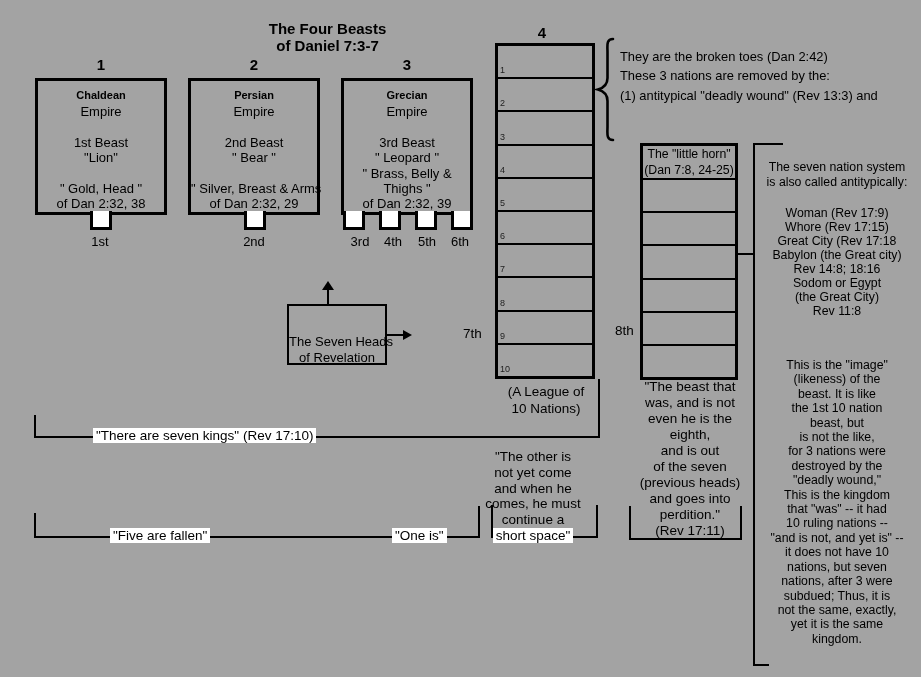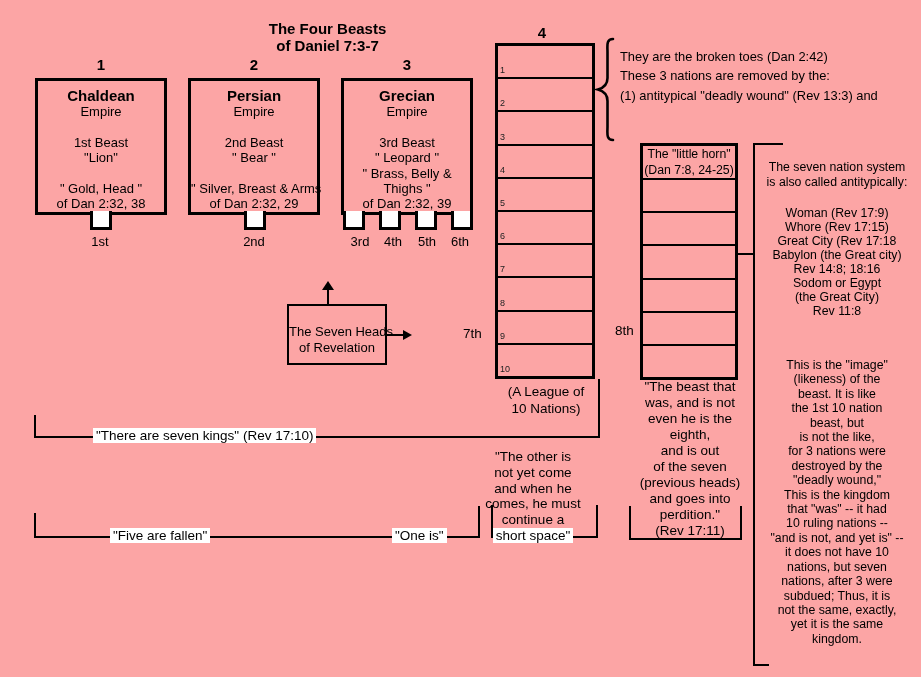--- a/index.html
+++ b/index.html
@@ -1,30 +1,30 @@
 <!DOCTYPE html>
 <html><head>
 <meta charset="utf-8">
 <style>
   html,body{margin:0;padding:0;background:#fff;}
-  .canvas{position:relative;width:921px;height:677px;background:#fca5a5;color:#000;
+  .canvas{position:relative;width:921px;height:677px;background:#a3a3a3;color:#000;
           font-family:"Liberation Sans",sans-serif;overflow:hidden;}
   .abs{position:absolute;}
   .ln{position:absolute;background:#000;}
 
   
   .title{position:absolute;left:245px;top:20px;width:165px;text-align:center;
          font-weight:bold;font-size:15px;line-height:17px;}
 
   
   .num{position:absolute;top:56px;width:32px;text-align:center;font-weight:bold;font-size:15px;}
   .ebox{position:absolute;top:78px;width:132px;height:137px;border:3px solid #000;
         box-sizing:border-box;text-align:center;padding-top:6px;overflow:visible;}
   .ebox .l{height:15.4px;line-height:15.4px;font-size:13px;white-space:nowrap;}
-  .ebox .l:first-child{height:17px;line-height:17px;font-size:15px;font-weight:bold;}
+  .ebox .l:first-child{height:17px;line-height:17px;font-size:11px;font-weight:bold;}
   .foot{position:absolute;top:211px;width:22px;height:19px;background:#fff;
         border:3px solid #000;border-top:none;box-sizing:border-box;}
   .ord{position:absolute;top:234px;width:36px;text-align:center;font-size:13px;}
 
   
   .lbox{position:absolute;left:495px;top:43px;width:100px;height:336px;border:3px solid #000;
         box-sizing:border-box;display:flex;flex-direction:column;}
   .lbox .row{flex:1;border-bottom:2px solid #000;display:flex;align-items:flex-end;}
   .lbox .row:last-child{border-bottom:none;}
   .lbox .row span{font-size:9px;line-height:9px;padding:0 0 2px 2px;color:#222;}
@@ -38,21 +38,21 @@
   .hbox{position:absolute;left:640px;top:143px;width:98px;height:237px;border:3px solid #000;
         box-sizing:border-box;display:flex;flex-direction:column;}
   .hbox .hdr{border-bottom:2px solid #000;text-align:center;font-size:12.3px;line-height:15.5px;
              padding-top:1px;white-space:nowrap;overflow:visible;}
   .hbox .hrow{flex:1;border-bottom:2px solid #000;}
   .hbox .hrow:last-child{border-bottom:none;}
 
   
   .shbox{position:absolute;left:287px;top:304px;width:100px;height:61px;border:2px solid #000;
          box-sizing:border-box;text-align:center;font-size:13px;line-height:16px;
-         padding-top:18px;white-space:nowrap;}
+         padding-top:28px;white-space:nowrap;}
   .tri-up{position:absolute;width:0;height:0;border-left:6px solid transparent;
           border-right:6px solid transparent;border-bottom:9px solid #000;}
   .tri-right{position:absolute;width:0;height:0;border-top:5px solid transparent;
              border-bottom:5px solid transparent;border-left:9px solid #000;}
 
   .poslabel{position:absolute;font-size:13.5px;}
 
   
   .quote{position:absolute;text-align:center;font-size:13.5px;white-space:nowrap;}
   .bq{left:633px;top:379px;width:114px;line-height:16px;}

